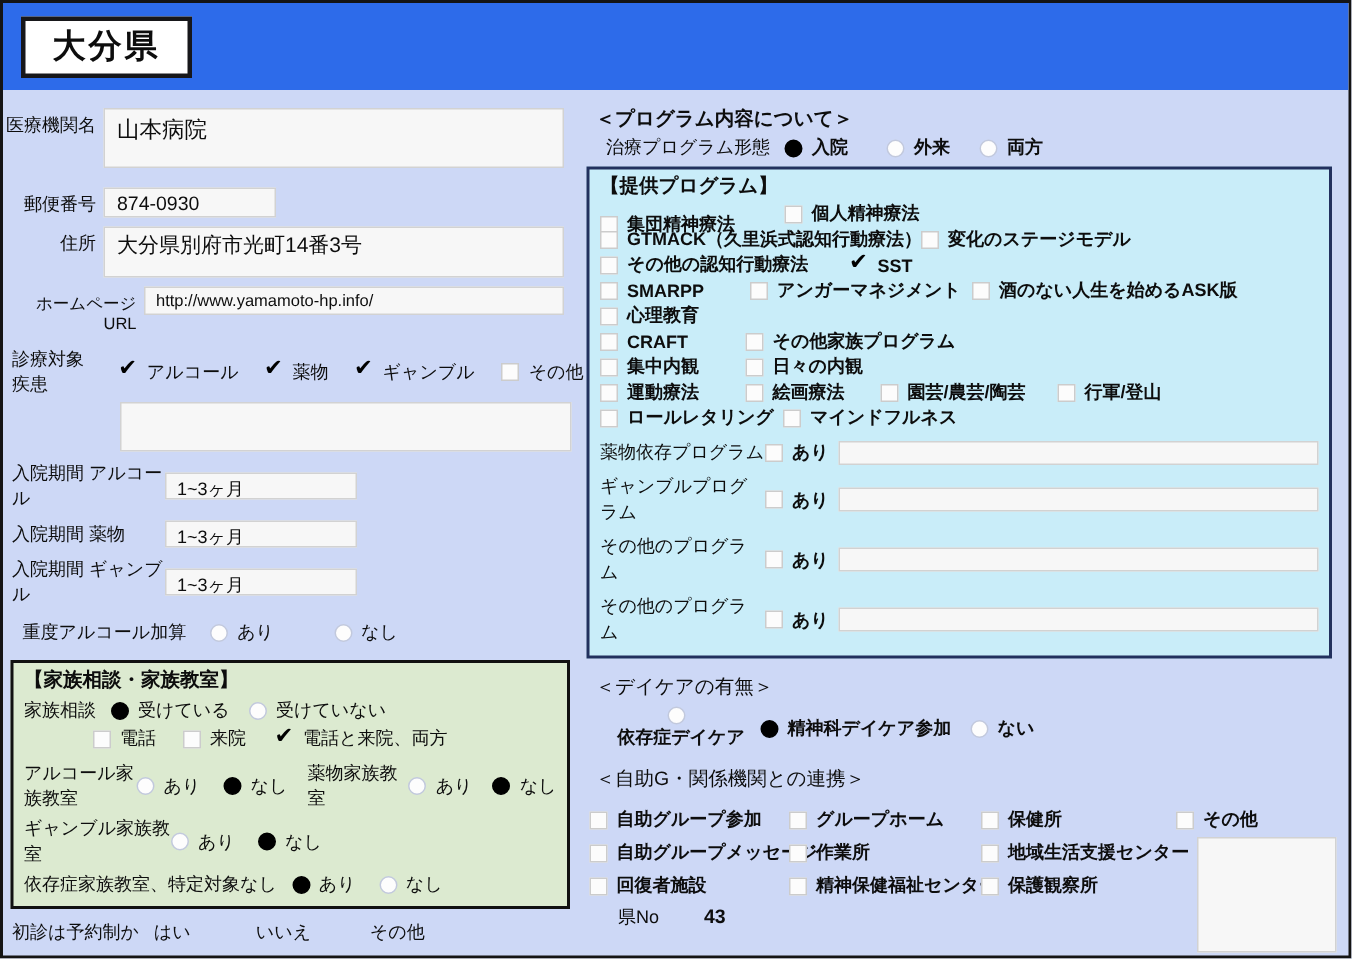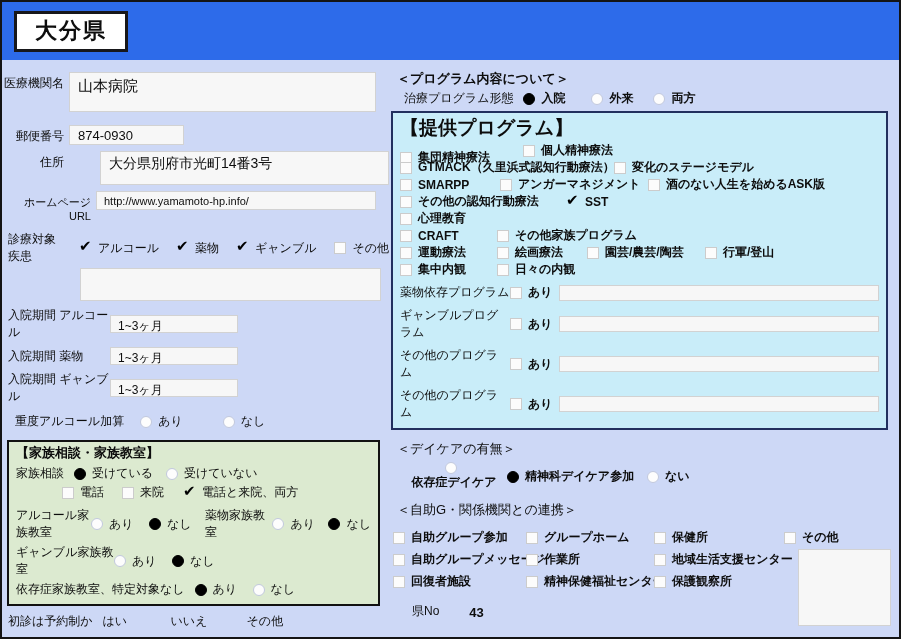--- a/index.html
+++ b/index.html
@@ -32,32 +32,32 @@
   .hlab{width:102px;flex:none;font-size:12px;padding-left:6px;}
 
   .fam-box{margin:10px 0 0 5px;width:373px;box-sizing:border-box;border:2px solid #111;
            background:#dcead0;padding:2px 7px 6px 7px;}
   .fam-title{font-size:13px;font-weight:bold;}
   .fam-row{display:flex;align-items:center;margin-top:3px;font-size:12px;}
 
   .sec-h{font-size:13px;padding-left:8px;white-space:nowrap;}
   .prog-box{margin:4px 0 0 2px;width:497px;box-sizing:border-box;border:2px solid #22305e;
             background:#c9edf9;padding:2px 7px 7px 7px;}
-  .prog-title{font-size:19px;font-weight:bold;margin-bottom:1px;}
+  .prog-title{font-size:13px;font-weight:bold;margin-bottom:1px;}
   .pgrow{display:flex;align-items:center;height:17px;}
   .arirow{display:flex;align-items:center;margin-top:6px;}
   .arilab{width:110px;flex:none;font-size:12px;font-weight:normal;}
   .ari-in{flex:1;height:16px;margin-left:6px;}
 
   .coop{display:flex;align-items:flex-start;padding-left:4px;margin-top:5px;}
   .coop .col{display:flex;flex-direction:column;}
   .coop .col .ci{margin-top:5px;height:17px;}
   .coop-note{width:93px;height:77px;margin:3px 0 0 14px;}
 
-  .prefno{position:absolute;left:410px;top:601px;font-size:12px;display:flex;align-items:flex-end;}
+  .prefno{position:absolute;left:410px;top:601px;font-size:12px;display:flex;align-items:flex-start;}
   .prefno .num{font-weight:bold;margin-left:30px;font-size:13px;}
 </style>
 </head>
 <body>
 
 <div class="page">
 
   <div class="banner">
     <div class="pref-box">大分県</div>
   </div>
@@ -69,21 +69,21 @@
       <div class="frow" style="margin-top:2px;">
         <div class="flab">医療機関名</div>
         <div class="inbox" style="width:307px;height:40px;font-size:15px;padding:4px 8px;">山本病院</div>
       </div>
 
       <div class="frow" style="margin-top:13px;">
         <div class="flab">郵便番号</div>
         <div class="inbox" style="width:115px;height:20px;font-size:13px;padding:2px 8px;">874-0930</div>
       </div>
 
-      <div class="frow" style="margin-top:6px;gap:31px;">
+      <div class="frow" style="margin-top:6px;">
         <div class="flab">住所</div>
         <div class="inbox" style="width:307px;height:34px;font-size:14px;padding:3px 8px;">大分県別府市光町14番3号</div>
       </div>
 
 
       <div class="frow" style="margin-top:6px;">
         <div class="flab url">ホームページURL</div>
         <div class="inbox" style="width:280px;height:19px;font-size:11px;padding:3px 7px;">http://www.yamamoto-hp.info/</div>
       </div>
 
@@ -259,85 +259,95 @@
           <span class="ci" style="width:214px;">
             <span class="cb"></span>
             <span class="bl b">GTMACK（久里浜式認知行動療法）</span>
           </span>
           <span class="ci">
             <span class="cb"></span>
             <span class="bl b">変化のステージモデル</span>
           </span>
         </div>
         <div class="pgrow">
-          <span class="ci" style="width:100px;">
-            <span class="cb"></span>
-            <span class="bl b">SMARPP</span>
-          </span>
-          <span class="ci" style="width:148px;">
-            <span class="cb"></span>
-            <span class="bl b">アンガーマネジメント</span>
-          </span>
-          <span class="ci">
-            <span class="cb"></span>
-            <span class="bl b">酒のない人生を始めるASK版</span>
-          </span>
-        </div>
-        <div class="pgrow">
           <span class="ci" style="width:167px;">
             <span class="cb"></span>
             <span class="bl b">その他の認知行動療法</span>
           </span>
           <span class="ci">
             <span class="cb on"></span>
             <span class="bl b">SST</span>
           </span>
         </div>
         <div class="pgrow">
+          <span class="ci" style="width:100px;">
+            <span class="cb"></span>
+            <span class="bl b">SMARPP</span>
+          </span>
+          <span class="ci" style="width:148px;">
+            <span class="cb"></span>
+            <span class="bl b">アンガーマネジメント</span>
+          </span>
+          <span class="ci">
+            <span class="cb"></span>
+            <span class="bl b">酒のない人生を始めるASK版</span>
+          </span>
+        </div>
+        <div class="pgrow">
           <span class="ci">
             <span class="cb"></span>
             <span class="bl b">心理教育</span>
           </span>
         </div>
         <div class="pgrow">
           <span class="ci" style="width:97px;">
             <span class="cb"></span>
             <span class="bl b">CRAFT</span>
           </span>
           <span class="ci">
             <span class="cb"></span>
             <span class="bl b">その他家族プログラム</span>
           </span>
         </div>
         <div class="pgrow">
           <span class="ci" style="width:97px;">
             <span class="cb"></span>
+            <span class="bl b">集中内観</span>
+          </span>
+          <span class="ci">
+            <span class="cb"></span>
+            <span class="bl b">日々の内観</span>
+          </span>
+        </div>
+        <div class="pgrow">
+          <span class="ci" style="width:97px;">
+            <span class="cb"></span>
             <span class="bl b">運動療法</span>
           </span>
           <span class="ci" style="width:90px;">
             <span class="cb"></span>
             <span class="bl b">絵画療法</span>
           </span>
           <span class="ci" style="width:118px;">
             <span class="cb"></span>
             <span class="bl b">園芸/農芸/陶芸</span>
           </span>
           <span class="ci">
             <span class="cb"></span>
             <span class="bl b">行軍/登山</span>
           </span>
         </div>
         <div class="pgrow">
-          <span class="ci" style="width:97px;">
-            <span class="cb"></span>
-            <span class="bl b">集中内観</span>
-          </span>
-          <span class="ci">
-            <span class="cb"></span>
-            <span class="bl b">日々の内観</span>
+          <span class="ci" style="width:122px;">
+            <span class="cb"></span>
+            <span class="bl b">ロールレタリング</span>
+          </span>
+          <span class="ci">
+            <span class="cb"></span>
+            <span class="bl b">マインドフルネス</span>
           </span>
         </div>
 
         <div class="arirow">
           <span class="arilab">薬物依存プログラム</span>
           <span class="ci">
             <span class="cb"></span>
             <span class="bl b">あり</span>
           </span>
           <div class="inbox ari-in"></div>

